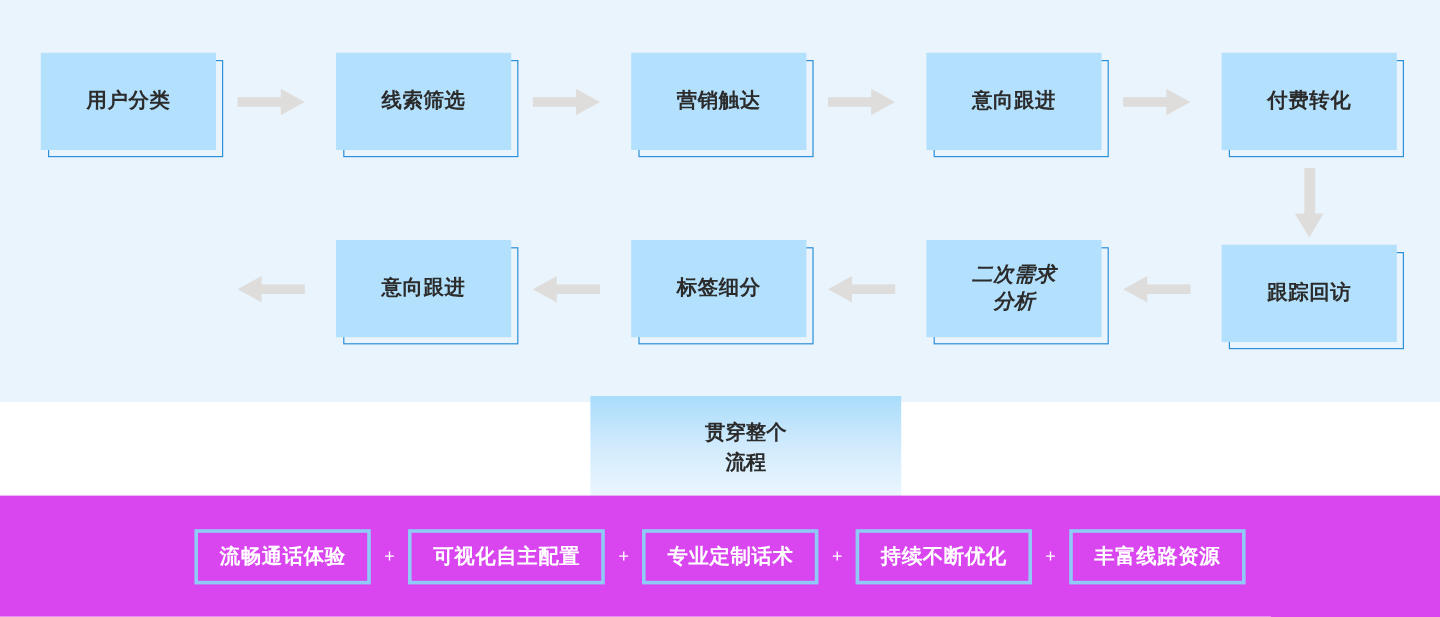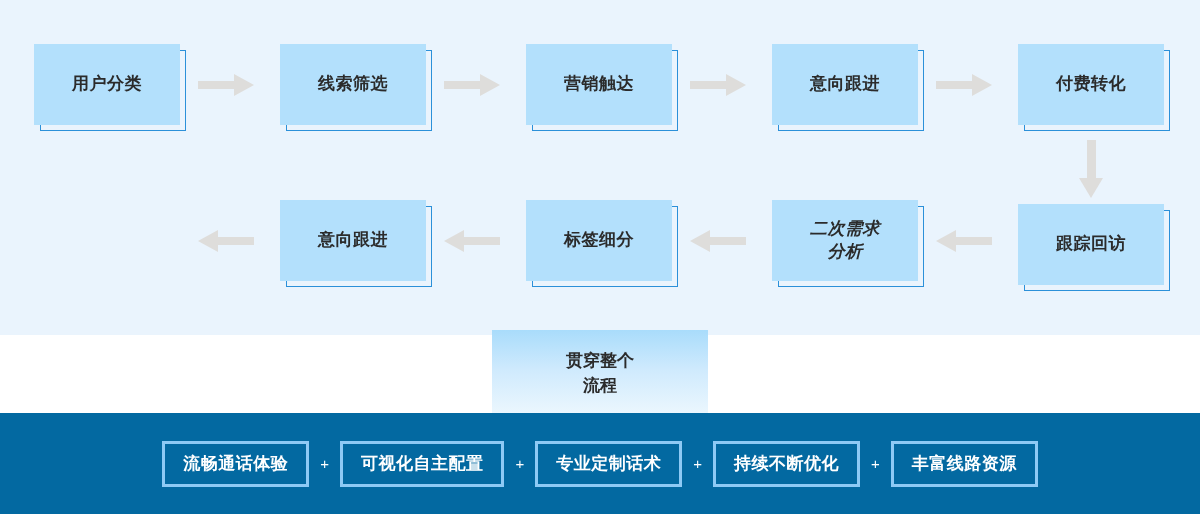--- a/index.html
+++ b/index.html
@@ -116,21 +116,21 @@
     border-left: 12px solid transparent;
     border-right: 12px solid transparent;
     border-top: 20px solid #dedddb;
   }
 
   
   .center-badge {
     position: absolute;
     left: 492px;
     top: 330px;
-    width: 216px;
+    width: 259px;
     height: 88px;
     background: linear-gradient(180deg, #a9dcfb 0%, #cfeafd 45%, #eef8fe 100%);
     display: flex;
     align-items: center;
     justify-content: center;
     z-index: 5;
   }
   .center-badge .label {
     font-size: 17px;
     font-weight: bold;
@@ -140,21 +140,21 @@
     white-space: pre-line;
   }
 
   
   .bottom-bar {
     position: absolute;
     left: 0;
     top: 413px;
     width: 1200px;
     height: 101px;
-    background: #0369a1;
+    background: #d946ef;
     display: flex;
     align-items: center;
     justify-content: center;
     z-index: 6;
   }
   .feature-row {
     display: flex;
     align-items: center;
   }
   .feature-pill {

